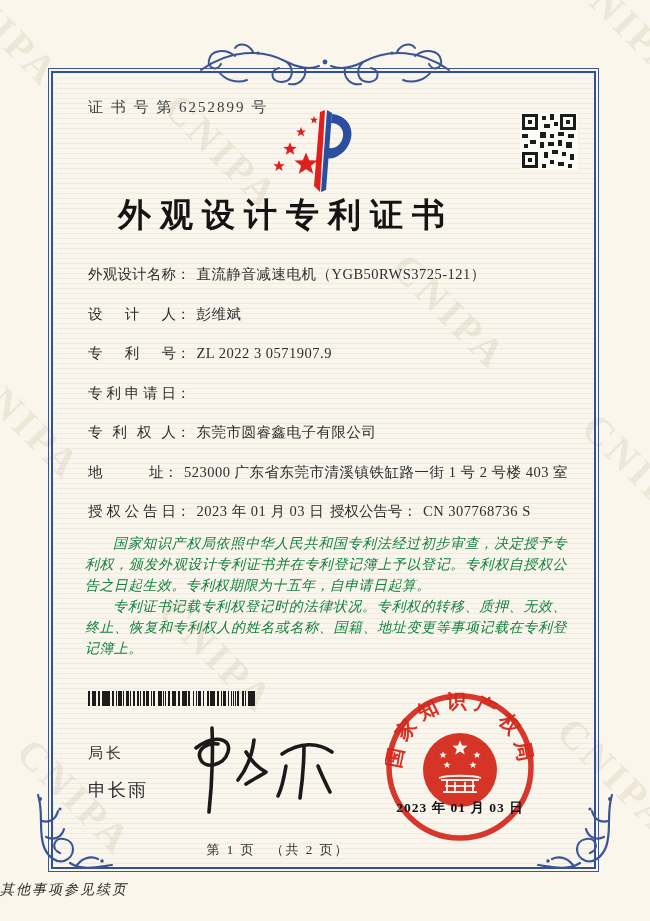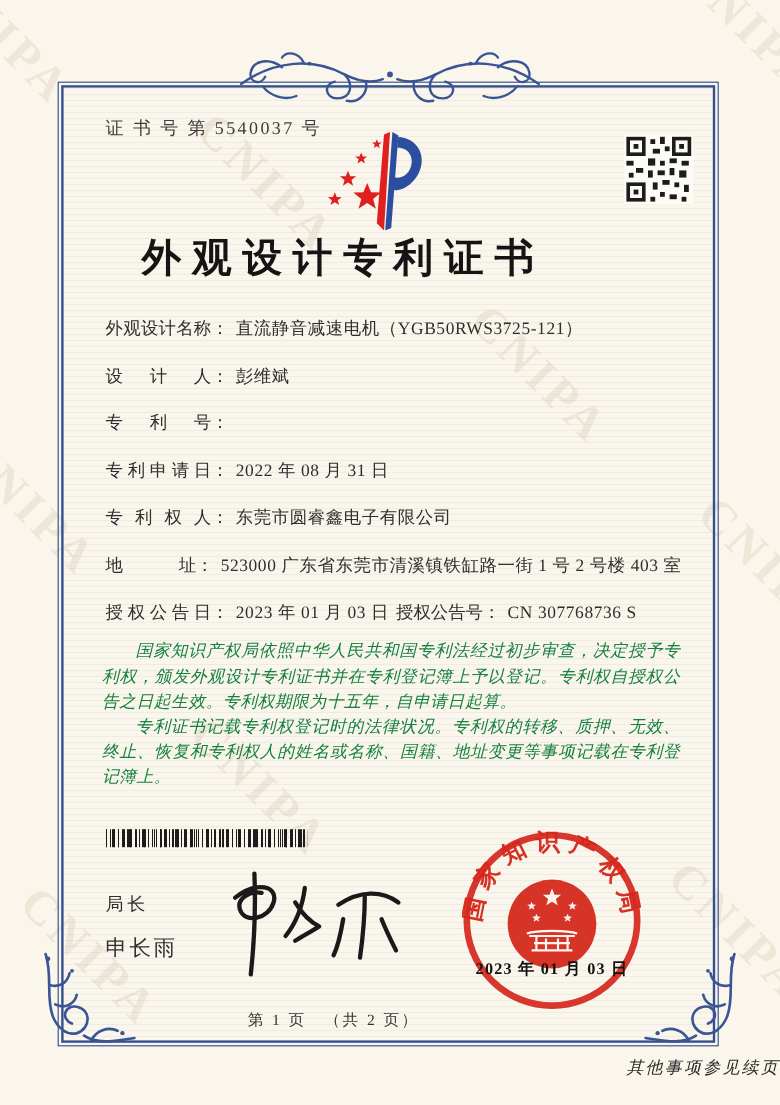--- a/index.html
+++ b/index.html
@@ -79,21 +79,21 @@
     position:absolute;left:390px;top:799px;width:140px;z-index:7;
     text-align:center;font-size:13.5px;font-weight:700;color:#111;letter-spacing:1px;
   }
   
   .page-info{
     position:absolute;left:0;top:841px;width:556px;z-index:5;
     text-align:center;font-size:13px;color:#333;letter-spacing:2px;
   }
   .cont-note{
     position:absolute;left:0;top:881px;width:650px;z-index:5;
-    text-align:right;font-size:14px;font-style:italic;color:#2b2b2b;letter-spacing:2px;
+    text-align:left;font-size:14px;font-style:italic;color:#2b2b2b;letter-spacing:2px;
   }
 </style>
 </head>
 <body>
 
 <span class="wm" style="left:-70px;top:5px">CNIPA</span>
 <span class="wm" style="left:553px;top:-2px">CNIPA</span>
 <span class="wm" style="left:150px;top:128px">CNIPA</span>
 <span class="wm" style="left:378px;top:288px">CNIPA</span>
 <span class="wm" style="left:-48px;top:398px">CNIPA</span>
@@ -154,21 +154,21 @@
     <path d="M16,44 C24,48 32,44 34,36"></path>
     <path d="M46,74 C50,66 60,62 68,66"></path>
   </g>
   <g fill="#3a5494">
     <circle cx="10" cy="6" r="2"></circle>
       <circle cx="30" cy="16" r="1.6"></circle>
       <circle cx="72" cy="68" r="1.8"></circle>
   </g>
 </svg>
 
-<div class="cert-no">证 书 号 第 5540037 号</div>
+<div class="cert-no">证 书 号 第 6252899 号</div>
 
 <svg class="logo" width="84" height="88" viewBox="0 0 84 88">
   <g fill="#e01f1f">
     <path transform="translate(36,56) scale(1.45)" d="M0,-8 L2.2,-2.6 8,-2.4 3.4,1.2 5,6.8 0,3.6 -5,6.8 -3.4,1.2 -8,-2.4 -2.2,-2.6 Z"></path>
     <path transform="translate(20,41) scale(0.85)" d="M0,-8 L2.2,-2.6 8,-2.4 3.4,1.2 5,6.8 0,3.6 -5,6.8 -3.4,1.2 -8,-2.4 -2.2,-2.6 Z"></path>
     <path transform="translate(9,58) scale(0.72)" d="M0,-8 L2.2,-2.6 8,-2.4 3.4,1.2 5,6.8 0,3.6 -5,6.8 -3.4,1.2 -8,-2.4 -2.2,-2.6 Z"></path>
     <path transform="translate(31,24) scale(0.62)" d="M0,-8 L2.2,-2.6 8,-2.4 3.4,1.2 5,6.8 0,3.6 -5,6.8 -3.4,1.2 -8,-2.4 -2.2,-2.6 Z"></path>
     <path transform="translate(44,12) scale(0.5)" d="M0,-8 L2.2,-2.6 8,-2.4 3.4,1.2 5,6.8 0,3.6 -5,6.8 -3.4,1.2 -8,-2.4 -2.2,-2.6 Z"></path>
   </g>
   <polygon points="50,4 55,2 50,84 44,78" fill="#e01f1f"></polygon>
@@ -223,25 +223,25 @@
       <span class="val">直流静音减速电机（YGB50RWS3725-121）</span>
   </div>
   <div class="frow">
     <span class="lbl">设计人</span>
       <span class="colon">：</span>
       <span class="val">彭维斌</span>
   </div>
   <div class="frow">
     <span class="lbl">专利号</span>
       <span class="colon">：</span>
+      <span class="val">ZL 2022 3 0571907.9</span>
   </div>
   <div class="frow">
     <span class="lbl">专利申请日</span>
       <span class="colon">：</span>
-      <span class="val">2022 年 08 月 31 日</span>
   </div>
   <div class="frow">
     <span class="lbl">专利权人</span>
       <span class="colon">：</span>
       <span class="val">东莞市圆睿鑫电子有限公司</span>
   </div>
   <div class="frow">
     <span class="lbl">地址</span>
       <span class="colon">：</span>
       <span class="val">523000 广东省东莞市清溪镇铁缸路一街 1 号 2 号楼 403 室</span>

